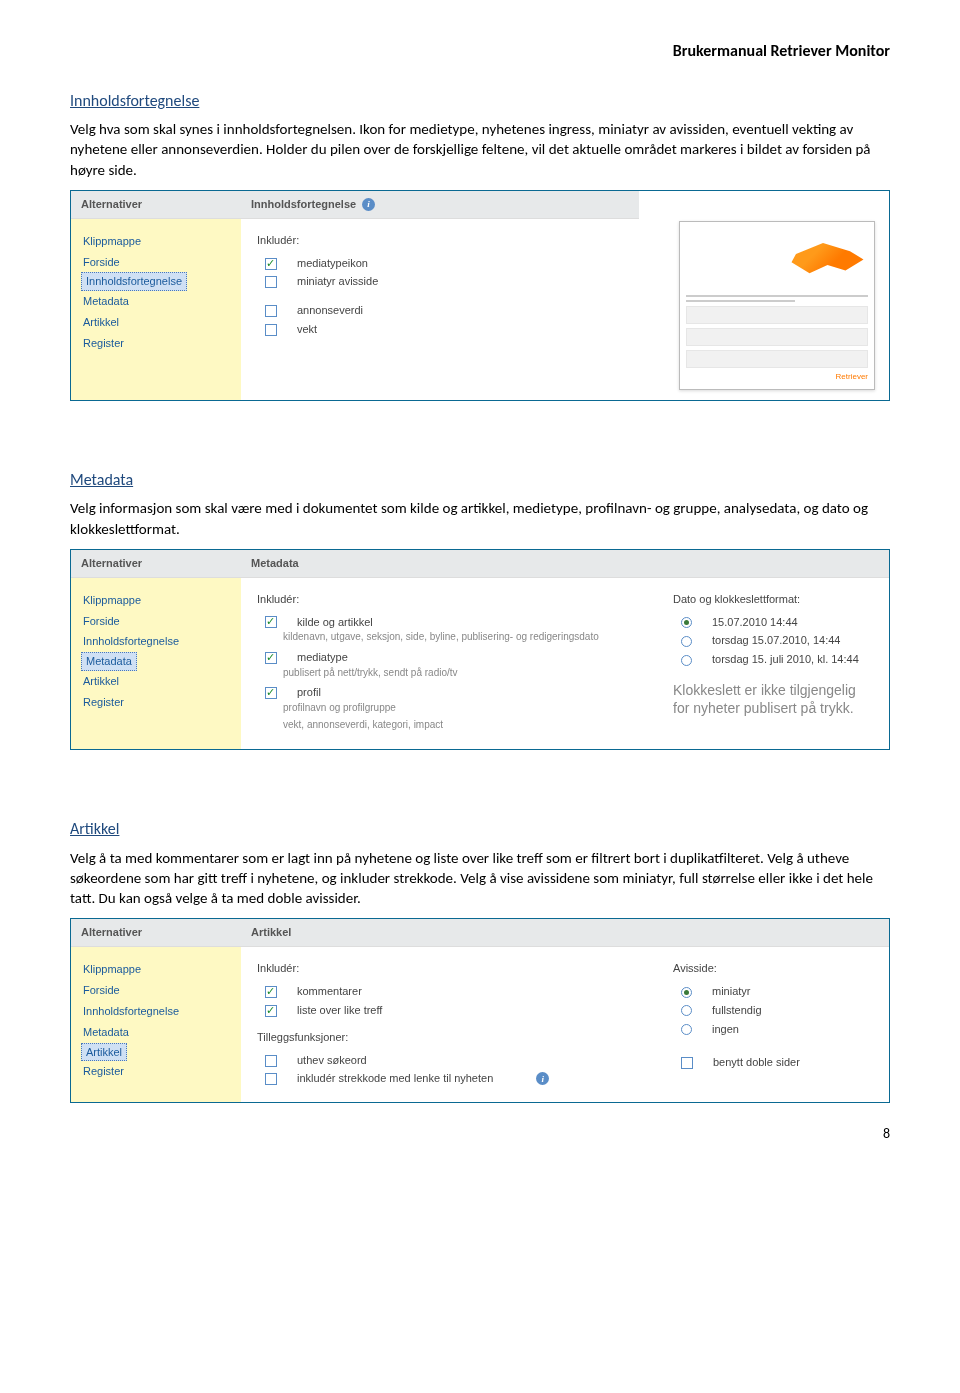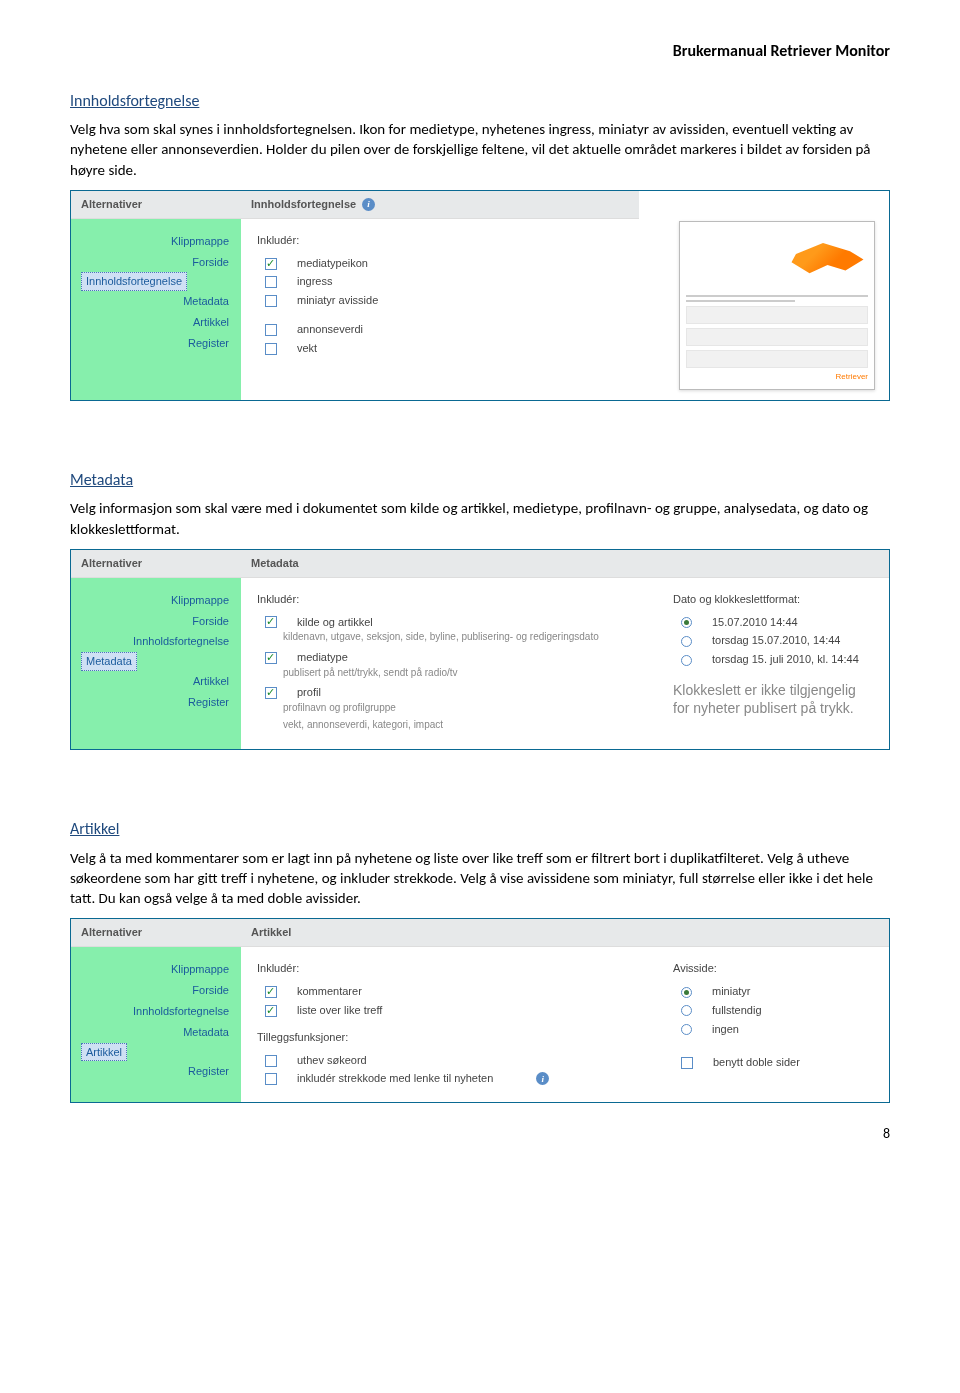--- a/index.html
+++ b/index.html
@@ -38,39 +38,38 @@
     margin-top: 4px;
     font-family: Verdana, Arial, sans-serif;
     font-size: 11px;
     color: #444;
   }
   .screenshot-inner {
     display: flex;
   }
   .ss-sidebar {
     width: 170px;
-    background: #86efac;
+    background: #fef9c3;
     flex-shrink: 0;
   }
   .ss-side-head {
     background: #e7e9ea;
     font-weight: bold;
     color: #555;
     padding: 6px 10px;
     border-bottom: 1px solid #ddd;
   }
   .ss-side-list {
     padding: 12px 10px 18px 10px;
   }
   .ss-side-item {
     color: #1a5a9c;
     padding: 3px 2px;
     font-size: 11px;
     cursor: pointer;
-    text-align: right;
   }
   .ss-side-item.selected {
     background: #cfe0f4;
     border: 1px dotted #4a7ab8;
     display: inline-block;
     padding: 1px 4px;
   }
   .ss-main {
     flex: 1;
     background: #fff;
@@ -182,24 +181,20 @@
           <span class="info-icon">i</span>
         </div>
         <div class="ss-content">
           <div class="ss-label">Inkludér:</div>
           <div class="chk-row">
               <span class="chk checked"></span>
               <span>mediatypeikon</span>
             </div>
           <div class="chk-row">
               <span class="chk"></span>
-              <span>ingress</span>
-            </div>
-          <div class="chk-row">
-              <span class="chk"></span>
               <span>miniatyr avisside</span>
             </div>
           <div style="height:10px"></div>
           <div class="chk-row">
               <span class="chk"></span>
               <span>annonseverdi</span>
             </div>
           <div class="chk-row">
               <span class="chk"></span>
               <span>vekt</span>

